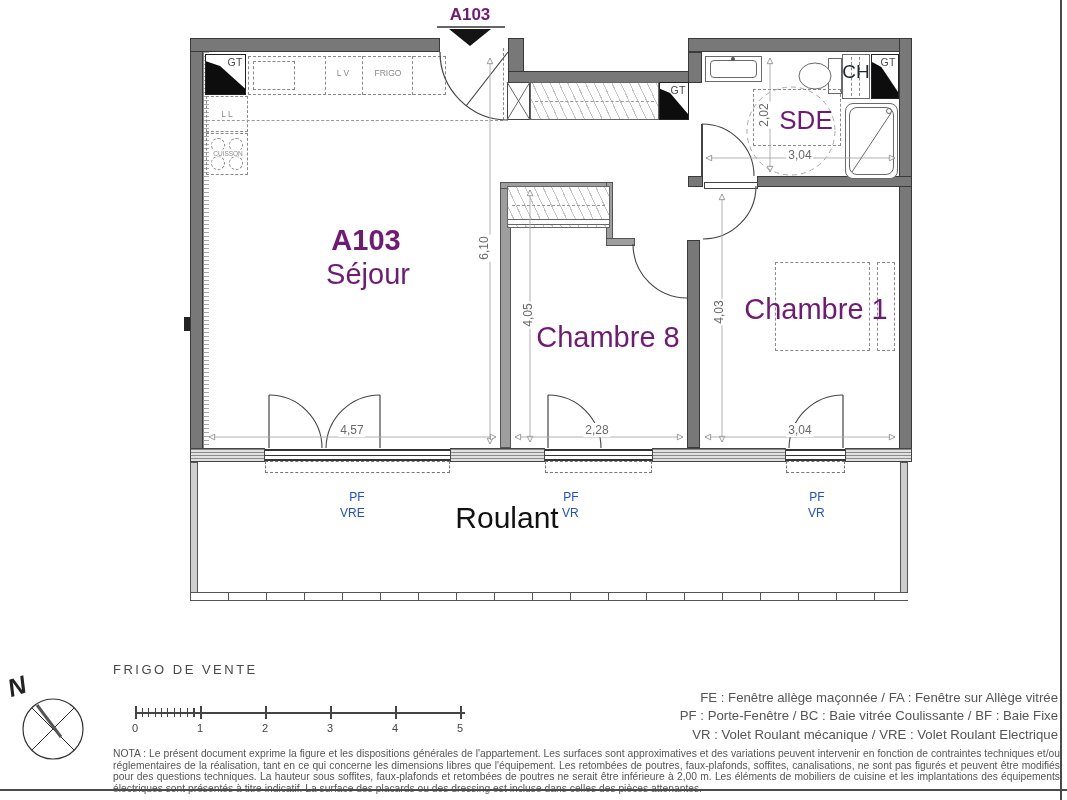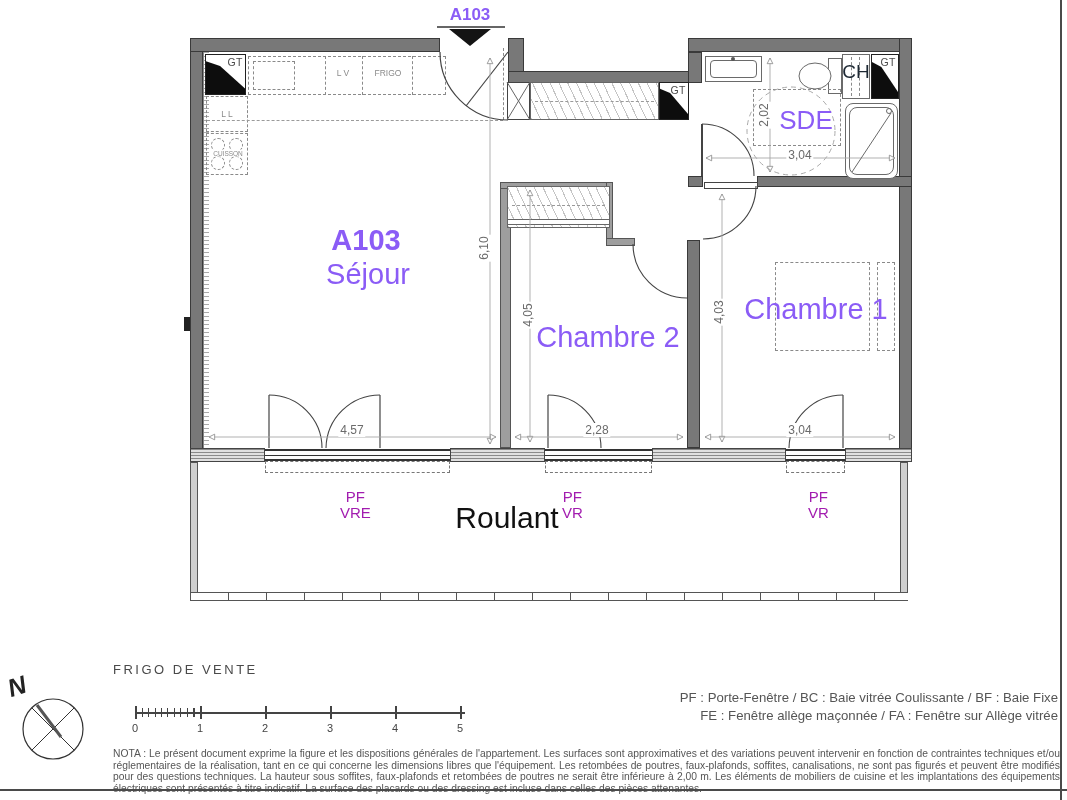--- a/index.html
+++ b/index.html
@@ -27,27 +27,27 @@
   .shelf{border-top:1px solid #666;border-bottom:1px solid #666;}
   .gt{background:#fff;border:1.5px solid #222;}
   .gt .wedge{position:absolute;left:0;top:0;width:100%;height:100%;background:#0d0d0d;
              clip-path:polygon(0 16%,36% 28%,100% 86%,100% 100%,0 100%);}
   .gt .gtl{position:absolute;right:2px;top:1px;font-size:10.5px;color:#4a4a4a;letter-spacing:.5px;}
   .dot{background:#555;border-radius:50%;}
   .dv{border-left:1px dashed #8a8a8a;}
   .dlh{border-top:1px dashed #9a9a9a;}
   .mark{background:#222;}
   
-  .lbl{color:#8b5cf6;white-space:nowrap;transform:translate(-50%,-50%);}
+  .lbl{color:#701a75;white-space:nowrap;transform:translate(-50%,-50%);}
   .ctr{transform:translate(-50%,-50%);}
   .dim{color:#6b6b6b;font-size:12px;white-space:nowrap;background:#fff;padding:0 2px;}
   .rot{transform:translate(-50%,-50%) rotate(-90deg);}
   .sm{color:#8a8a8a;white-space:nowrap;}
   .eq{color:#4a4a4a;white-space:nowrap;}
-  .wl{color:#a21caf;font-size:15px;white-space:nowrap;text-align:center;line-height:16px;}
+  .wl{color:#1d4ed8;font-size:12px;white-space:nowrap;text-align:right;line-height:16px;}
   .border-line{background:#4a4a4a;}
   .footer-txt{color:#555;}
   svg{position:absolute;left:0;top:0;pointer-events:none;}
 </style>
 </head>
 <body>
 
 <div id="page">
 
   <div class="abs w" style="left:190px;top:38px;width:13px;height:424px;"></div>
@@ -186,21 +186,21 @@
 
     <circle cx="53" cy="729" r="30" fill="none" stroke="#333" stroke-width="1.2"></circle>
     <line x1="32" y1="708" x2="74" y2="750" stroke="#333" stroke-width="1"></line>
     <line x1="74" y1="708" x2="32" y2="750" stroke="#333" stroke-width="1"></line>
     <line x1="37" y1="705" x2="61" y2="737" stroke="#555" stroke-width="3"></line>
   </svg>
 
   <div class="abs lbl" style="left:470px;top:15px;font-size:17px;font-weight:600;">A103</div>
   <div class="abs lbl" style="left:366px;top:240px;font-size:29px;font-weight:700;">A103</div>
   <div class="abs lbl" style="left:368px;top:274px;font-size:29px;">Séjour</div>
-  <div class="abs lbl" style="left:608px;top:337px;font-size:29px;">Chambre 2</div>
+  <div class="abs lbl" style="left:608px;top:337px;font-size:29px;">Chambre 8</div>
   <div class="abs lbl" style="left:816px;top:309px;font-size:29px;">Chambre 1</div>
   <div class="abs lbl" style="left:806px;top:120px;font-size:26px;">SDE</div>
   <div class="abs lbl" style="left:507px;top:518px;font-size:30px;color:#111;">Roulant</div>
   <div class="abs eq ctr" style="left:856px;top:72px;font-size:19px;color:#1d2833;">CH</div>
 
   <div class="abs dim rot" style="left:484px;top:248px;">6,10</div>
   <div class="abs dim rot" style="left:528px;top:315px;">4,05</div>
   <div class="abs dim rot" style="left:719px;top:312px;">4,03</div>
   <div class="abs dim rot" style="left:764px;top:115px;">2,02</div>
   <div class="abs dim ctr" style="left:800px;top:155px;">3,04</div>
@@ -235,22 +235,23 @@
     <div style="position:absolute;left:335px;top:8px;width:1.5px;height:13px;background:#444;"></div>
     <div style="position:absolute;left:10px;top:24px;transform:translateX(-50%);font-size:11px;color:#444;">0</div>
     <div style="position:absolute;left:75px;top:24px;transform:translateX(-50%);font-size:11px;color:#444;">1</div>
     <div style="position:absolute;left:140px;top:24px;transform:translateX(-50%);font-size:11px;color:#444;">2</div>
     <div style="position:absolute;left:205px;top:24px;transform:translateX(-50%);font-size:11px;color:#444;">3</div>
     <div style="position:absolute;left:270px;top:24px;transform:translateX(-50%);font-size:11px;color:#444;">4</div>
     <div style="position:absolute;left:335px;top:24px;transform:translateX(-50%);font-size:11px;color:#444;">5</div>
   </div>
 
   <div class="abs footer-txt" style="right:9px;top:689px;text-align:right;font-size:13.2px;line-height:18.3px;">
+    <div>FE : Fenêtre allège maçonnée / FA : Fenêtre sur Allège vitrée</div>
     <div>PF : Porte-Fenêtre / BC : Baie vitrée Coulissante / BF : Baie Fixe</div>
-    <div>FE : Fenêtre allège maçonnée / FA : Fenêtre sur Allège vitrée</div>
+    <div>VR : Volet Roulant mécanique / VRE : Volet Roulant Electrique</div>
   </div>
 
   <div class="abs footer-txt" style="left:113px;top:748px;width:947px;font-size:10.3px;line-height:11.5px;text-align:justify;">NOTA : Le présent document exprime la figure et les dispositions générales de l'appartement. Les surfaces sont approximatives et des variations peuvent intervenir en fonction de contraintes techniques et/ou réglementaires de la réalisation, tant en ce qui concerne les dimensions libres que l'équipement. Les retombées de poutres, faux-plafonds, soffites, canalisations, ne sont pas figurés et peuvent être modifiés pour des questions techniques. La hauteur sous soffites, faux-plafonds et retombées de poutres ne serait être inférieure à 2,00 m. Les éléments de mobiliers de cuisine et les implantations des équipements électriques sont présentés à titre indicatif. La surface des placards ou des dressing est incluse dans celles des pièces attenantes.</div>
 
   <div class="abs border-line" style="left:1060px;top:0;width:2px;height:800px;"></div>
   <div class="abs border-line" style="left:0;top:789px;width:1067px;height:2px;"></div>
 
 </div>
 
 </body></html>

